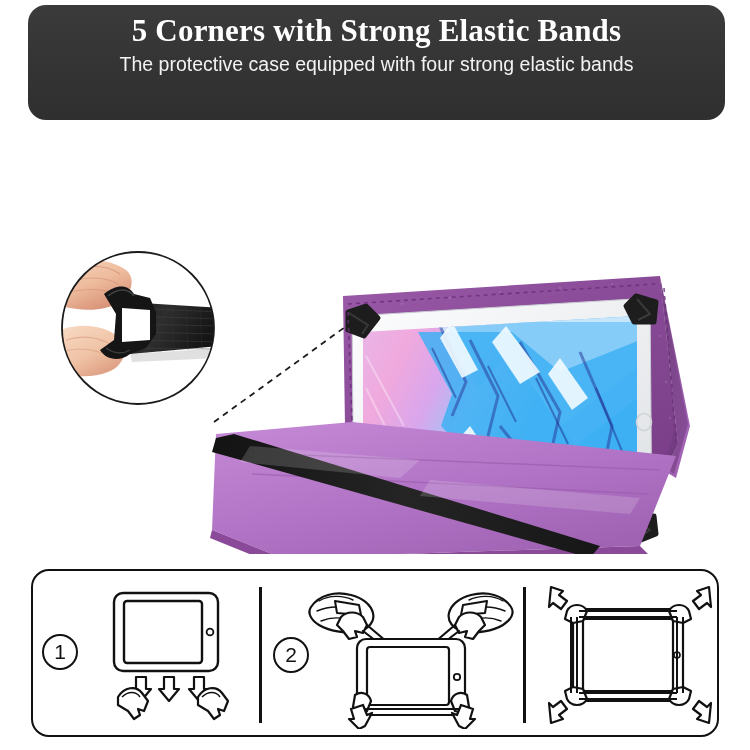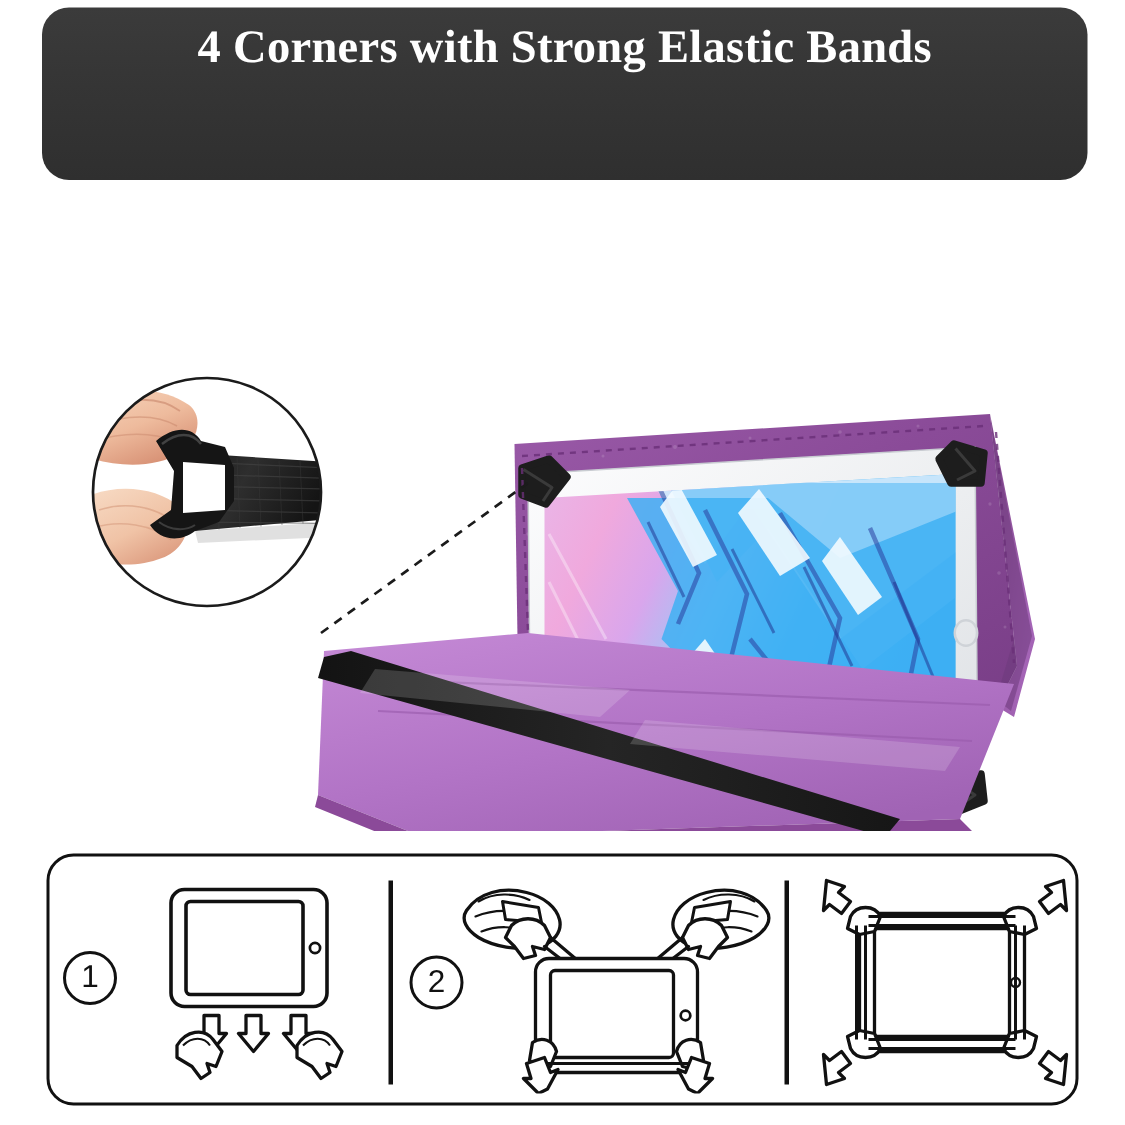--- a/index.html
+++ b/index.html
@@ -118,21 +118,22 @@
   .art1 { left: 55px;  top: 14px; width: 170px; height: 140px; }
   .art2 { left: 272px; top: 10px; width: 212px; height: 148px; }
   .art3 { left: 512px; top: 10px; width: 170px; height: 148px; }
 </style>
 </head>
 <body>
 
 <div class="stage">
 
   <div class="banner">
-    <div class="banner-title">4 Corners with Strong Elastic Bands</div>
+    <div class="banner-title">5 Corners with Strong Elastic Bands</div>
+    <div class="banner-sub">The protective case equipped with four strong elastic bands</div>
   </div>
 
   <div class="photo">
     <svg width="750" height="428" viewBox="0 0 750 428" xmlns="http://www.w3.org/2000/svg">
       <defs>
         <linearGradient id="gScreen" x1="0" y1="0" x2="1" y2="0.35">
           <stop offset="0%" stop-color="#e9b6e8"></stop>
           <stop offset="18%" stop-color="#f0a9dd"></stop>
           <stop offset="34%" stop-color="#d9a6ec"></stop>
           <stop offset="50%" stop-color="#9fc7f5"></stop>

